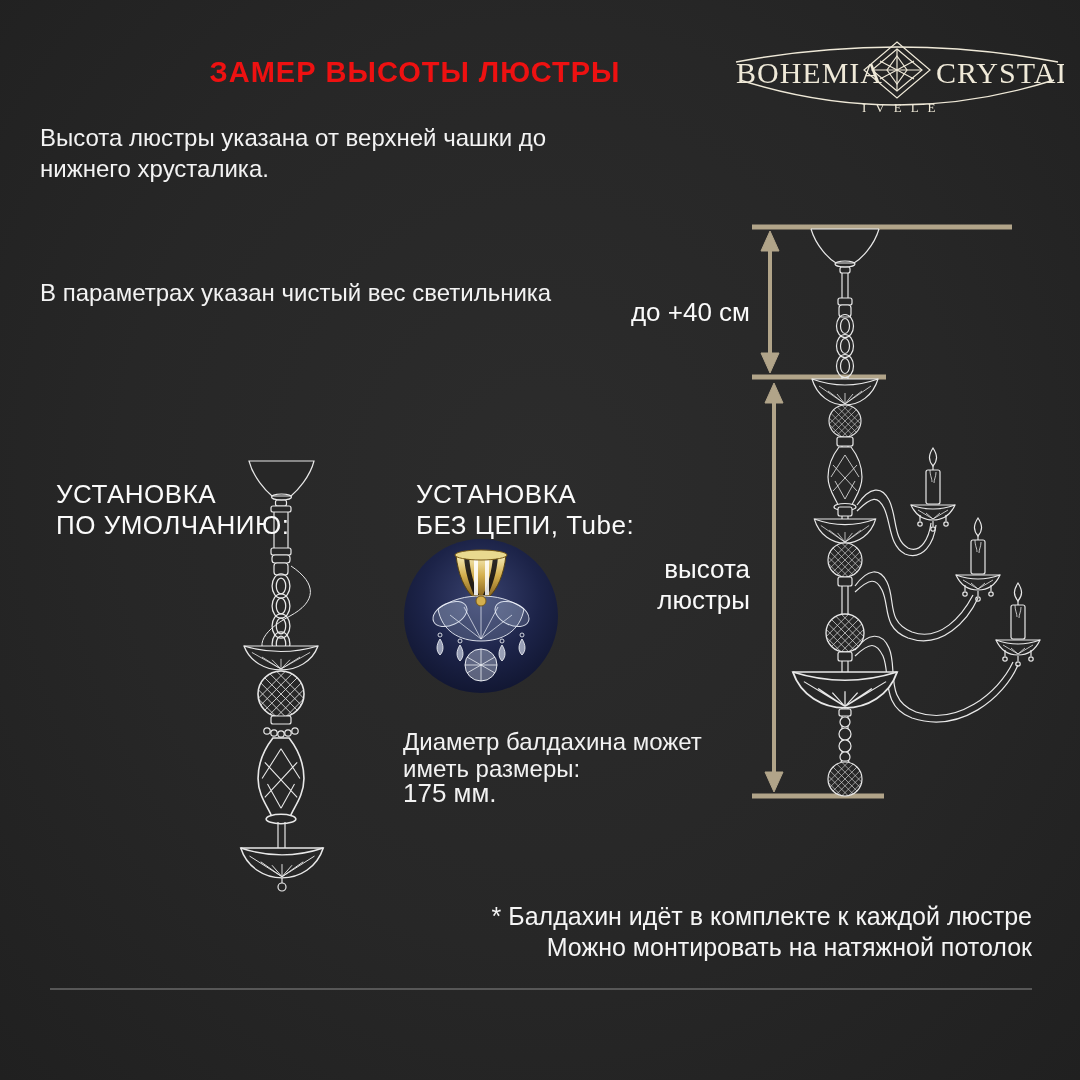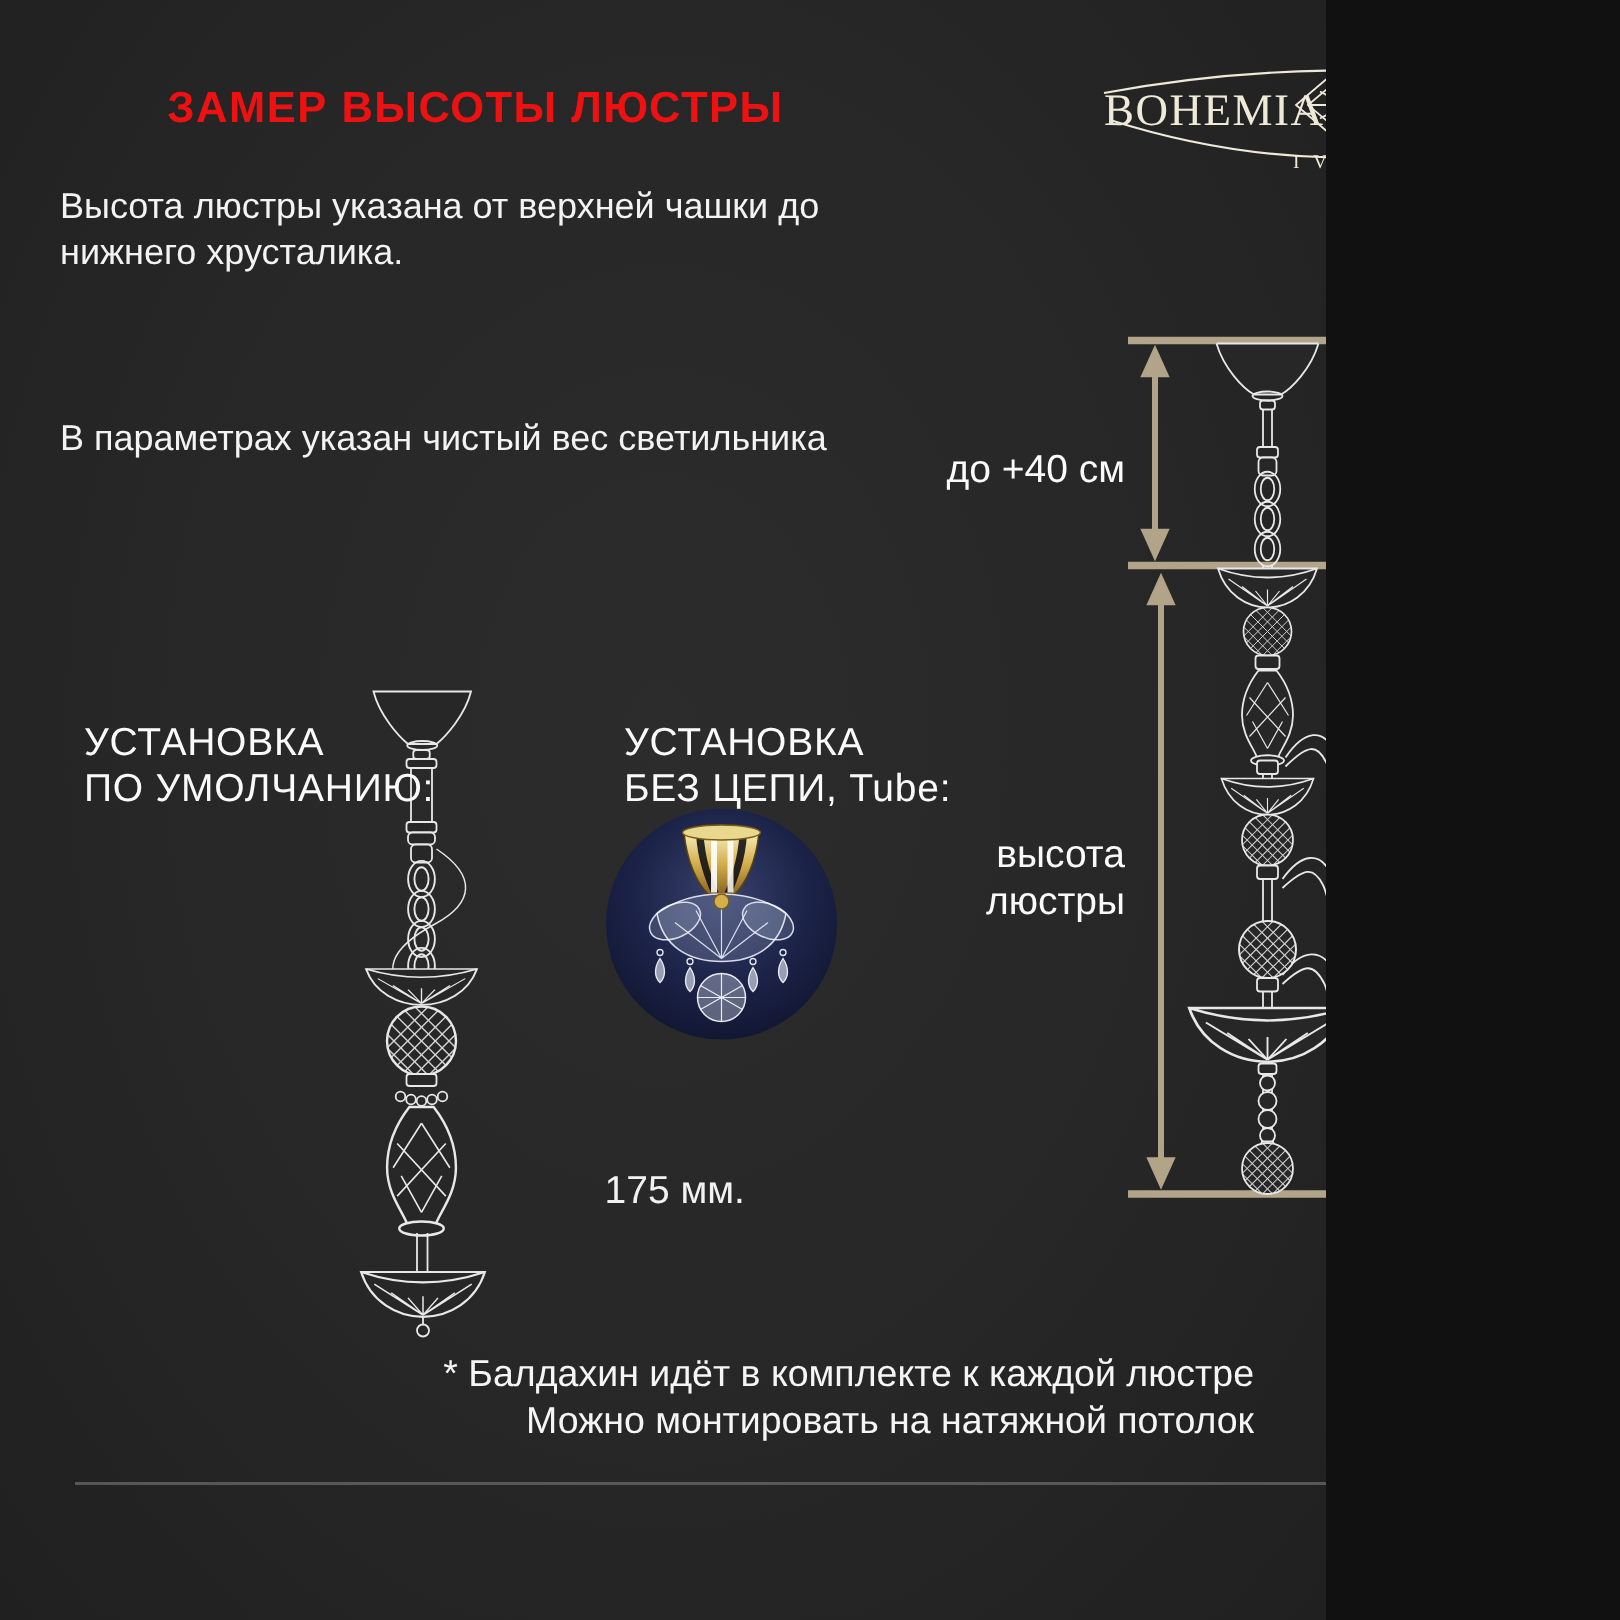--- a/index.html
+++ b/index.html
@@ -1,17 +1,17 @@
 <!DOCTYPE html>
 <html><head>
 <meta charset="utf-8">
 <style>
   html,body{margin:0;padding:0;background:#111;}
   #canvas{
-    position:relative;width:884px;height:1080px;overflow:hidden;
+    position:relative;width:1080px;height:1080px;overflow:hidden;
     background:radial-gradient(ellipse at 50% 45%, #2c2c2c 0%, #272727 55%, #202020 100%);
     font-family:"Liberation Sans", sans-serif;
     color:#f2f2f2;
   }
   .abs{position:absolute;}
   #art{position:absolute;left:0;top:0;pointer-events:none;}
   .title{
     left:0;right:0;top:56px;text-align:center;
     font-size:29px;font-weight:bold;letter-spacing:1px;color:#ee1111;
     transform:translateX(-125px);
@@ -260,20 +260,24 @@
         <circle cx="118" cy="96" r="2" fill="none"></circle>
           <path d="M 118 100 C 122 106 122 112 118 116 C 114 112 114 106 118 100 Z"></path>
       </g>
       <g stroke="rgba(250,252,255,0.9)" fill="rgba(225,235,250,0.35)">
         <circle cx="77" cy="126" r="16"></circle>
         <path d="M 63 118 L 91 134 M 91 118 L 63 134 M 77 110 L 77 142 M 61 126 L 93 126" fill="none" stroke-width="0.8"></path>
       </g>
     </svg>
   </div>
 
+  <div class="abs canopy-text">
+    <div>Диаметр балдахина может</div>
+    <div>иметь размеры:</div>
+  </div>
   <div class="abs sizes">
     <div>175 мм.</div>
   </div>
 
   <div class="abs footer">
     <div>* Балдахин идёт в комплекте к каждой люстре</div>
     <div>Можно монтировать на натяжной потолок</div>
   </div>
 
   <div class="abs divider"></div>

